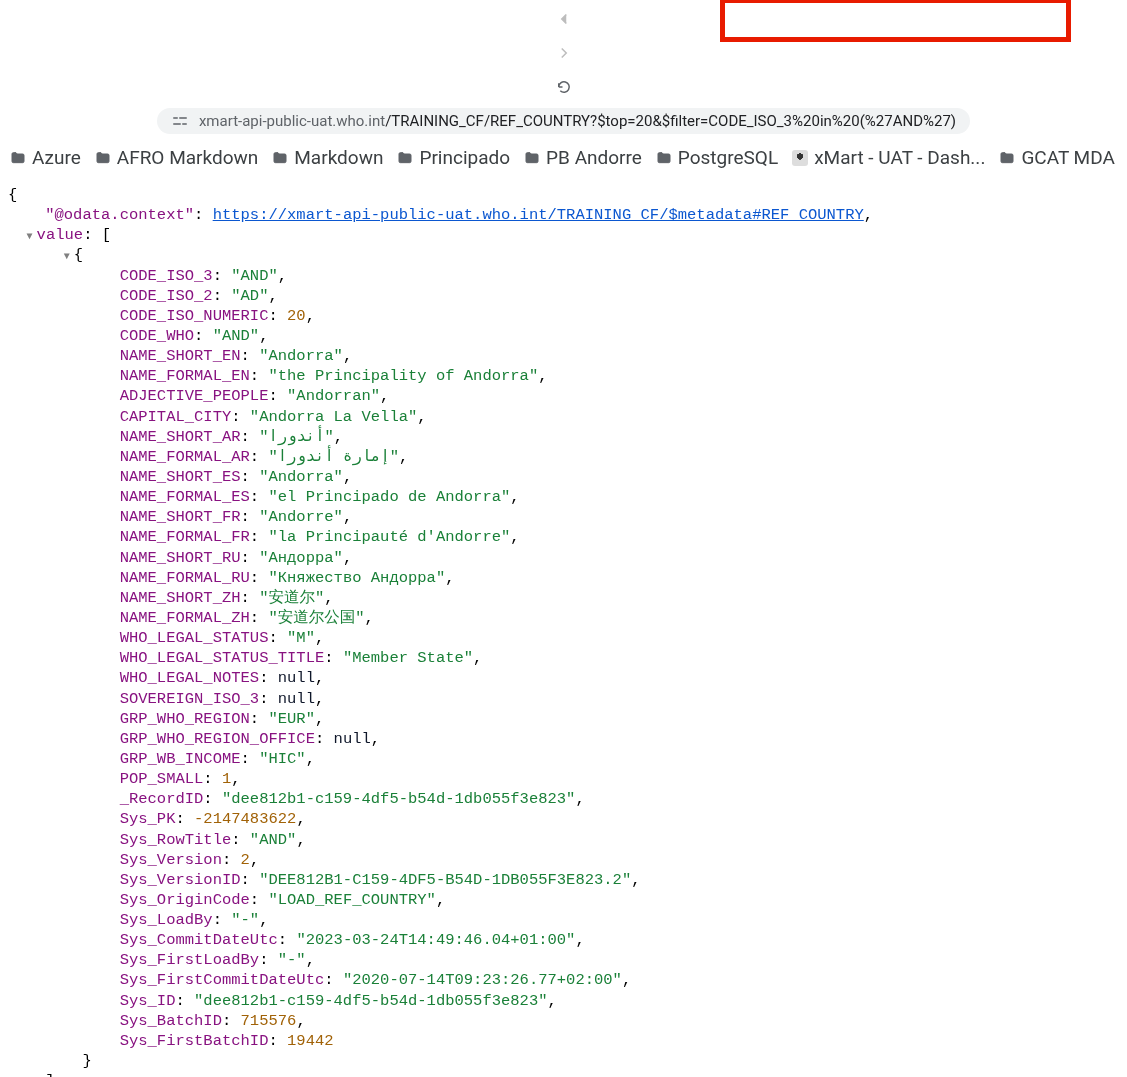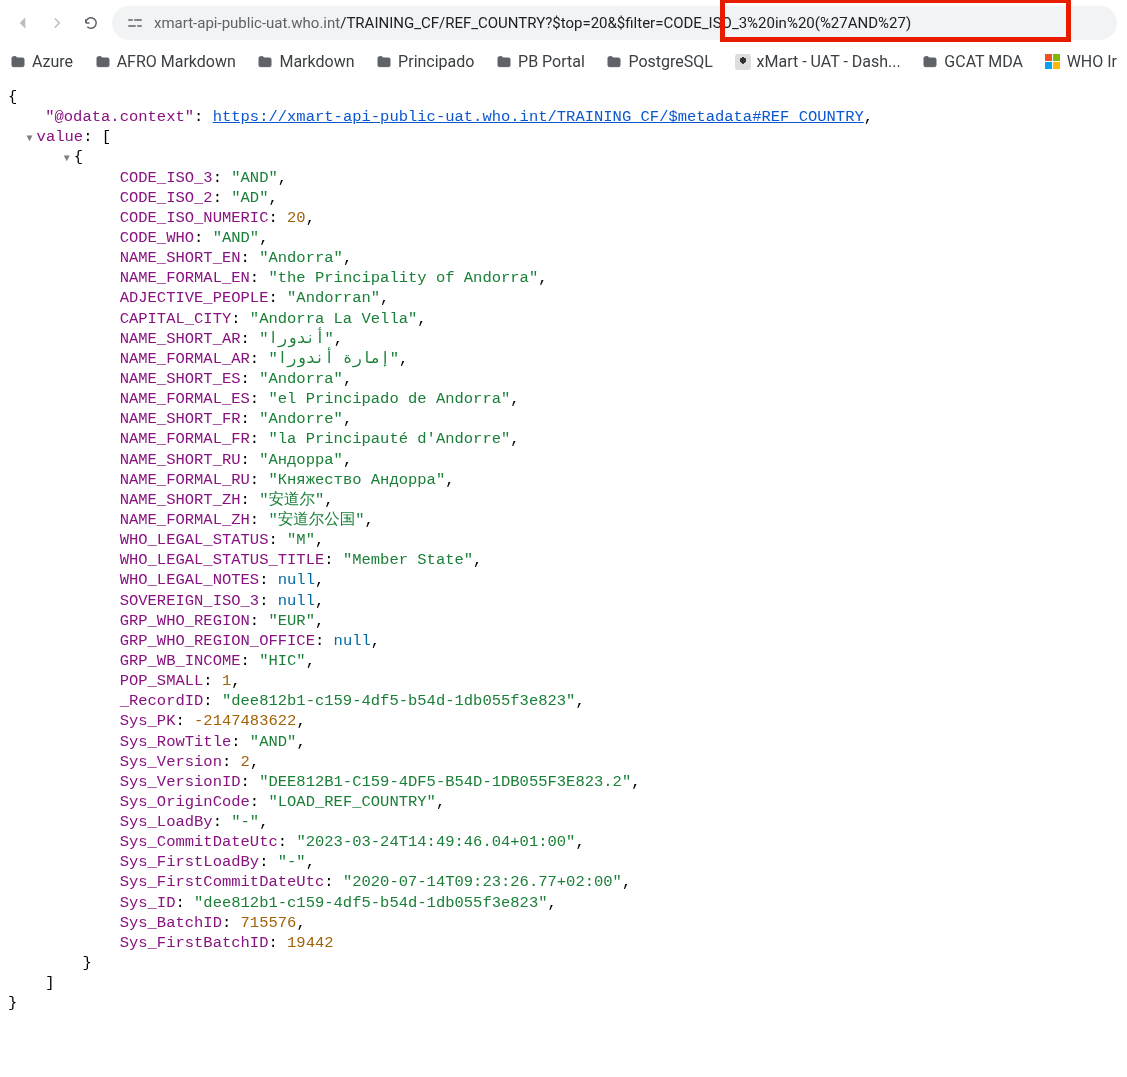--- a/index.html
+++ b/index.html
@@ -9,20 +9,21 @@
     font-size: 14px;
     background: #fff;
     width: 1127px;
   }
   .toolbar {
     display: flex;
     align-items: center;
     padding: 6px 10px;
     gap: 8px;
     background: #fff;
+    flex-direction: column;
   }
   .nav-btn {
     width: 26px;
     height: 26px;
     display: flex;
     align-items: center;
     justify-content: center;
     color: #5f6368;
     border-radius: 50%;
   }
@@ -58,25 +59,24 @@
     height: 44px;
     right: 56px;
     left: 720px;
     pointer-events: none;
   }
   .bookmarks {
     display: flex;
     align-items: center;
     gap: 14px;
     padding: 6px 10px;
-    font-size: 16px;
+    font-size: 19px;
     color: #3c4043;
     white-space: nowrap;
     overflow: hidden;
-    justify-content: space-between;
   }
   .bm {
     display: flex;
     align-items: center;
     gap: 6px;
   }
   .bm .folder-icon { width:16px; height:16px; color:#5f6368; }
   .xmart-icon {
     width:16px; height:16px; display:inline-block;
     background: radial-gradient(circle at 50% 40%, #333 25%, transparent 26%),
@@ -91,21 +91,21 @@
     font-family: Consolas, "Courier New", monospace;
     font-size: 15.5px;
     line-height: 1.3;
     padding: 10px 8px;
     white-space: pre;
     color: #000;
   }
   .json-view .key { color: #881280; }
   .json-view .string { color: #1a8038; }
   .json-view .num { color: #a16207; }
-  .json-view .null { color: #0369a1; text-align: center; }
+  .json-view .null { color: #0f172a; text-align: center; }
   .json-view .link { color: #0b57d0; text-decoration: underline; font-family: Liberation Mono, monospace; }
   .json-view .punct { color: #000; }
   .json-view .toggle { color:#808080; font-size:10px; display:inline-block; width:10px; }
 </style>
 </head>
 <body>
 
 <div class="toolbar">
   <div class="nav-btn disabled">
     <svg viewBox="0 0 24 24">
@@ -158,21 +158,21 @@
     <div class="bm">
       <svg class="folder-icon" viewBox="0 0 24 24">
         <path fill="currentColor" d="M3 6a2 2 0 012-2h4l2 2h8a2 2 0 012 2v9a2 2 0 01-2 2H5a2 2 0 01-2-2V6z" stroke="currentColor" stroke-width="1.5"></path>
       </svg>
       <span>Principado</span>
     </div>
     <div class="bm">
       <svg class="folder-icon" viewBox="0 0 24 24">
         <path fill="currentColor" d="M3 6a2 2 0 012-2h4l2 2h8a2 2 0 012 2v9a2 2 0 01-2 2H5a2 2 0 01-2-2V6z" stroke="currentColor" stroke-width="1.5"></path>
       </svg>
-      <span>PB Portal</span>
+      <span>PB Andorre</span>
     </div>
     <div class="bm">
       <svg class="folder-icon" viewBox="0 0 24 24">
         <path fill="currentColor" d="M3 6a2 2 0 012-2h4l2 2h8a2 2 0 012 2v9a2 2 0 01-2 2H5a2 2 0 01-2-2V6z" stroke="currentColor" stroke-width="1.5"></path>
       </svg>
       <span>PostgreSQL</span>
     </div>
     <div class="bm">
       <span class="xmart-icon"></span>
       <span>xMart - UAT - Dash...</span>

